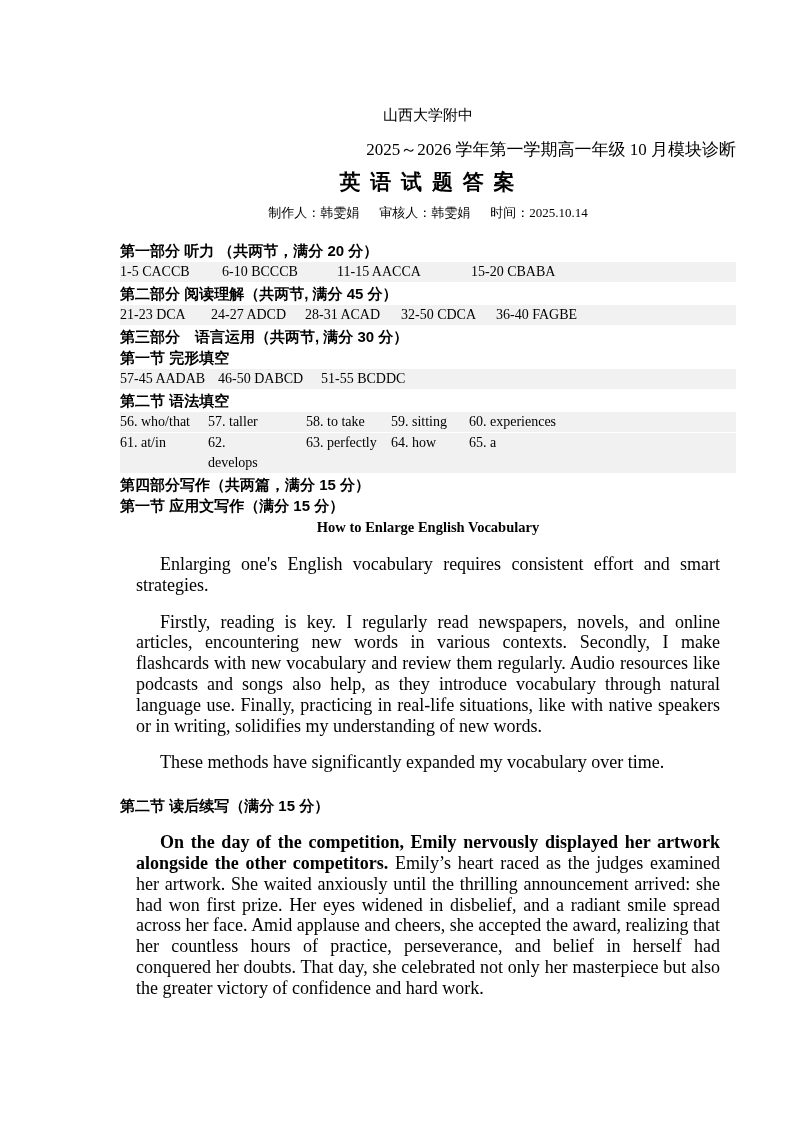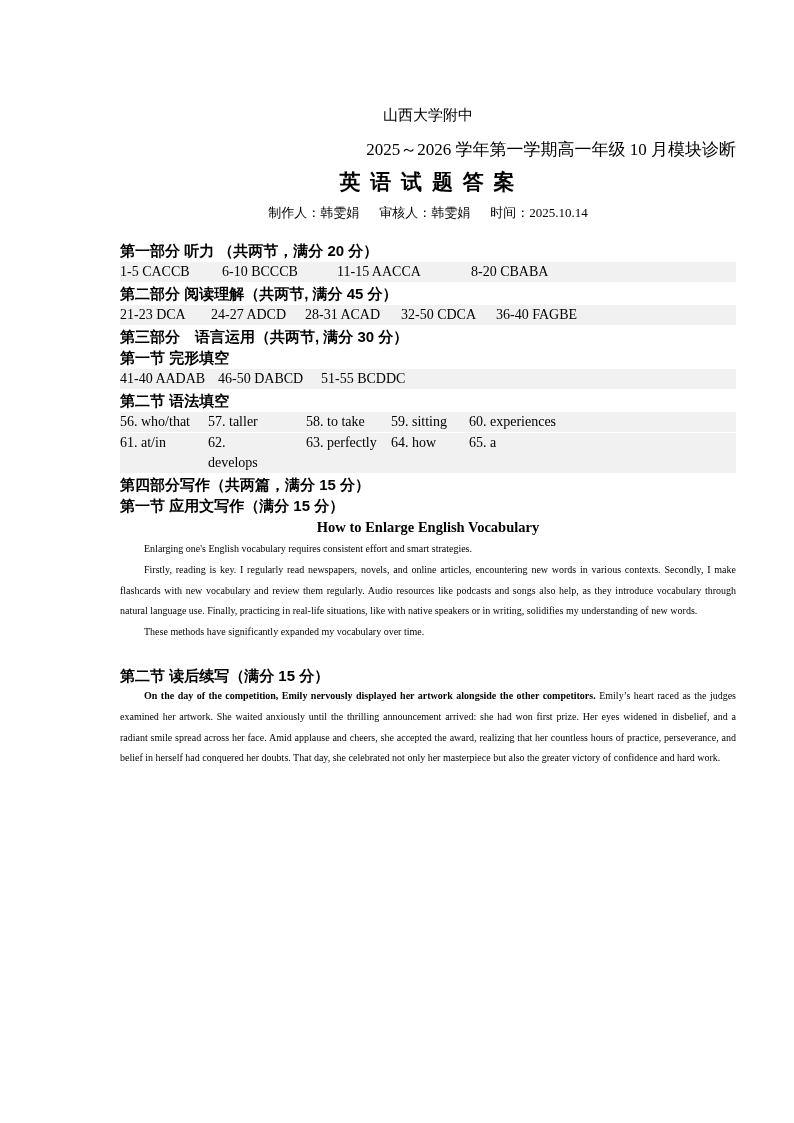--- a/index.html
+++ b/index.html
@@ -82,22 +82,22 @@
   .row-grammar span:nth-child(4) { width: 78px; }
   .row-grammar span:nth-child(5) { flex: 1; }
   .essay-title {
     text-align: center;
     font-weight: bold;
     font-size: 14.5px;
     line-height: 21px;
     margin: 1px 0 1px 0;
   }
   .essay p {
-    margin: 0;
-    font-size: 10px;
+    margin: 16px;
+    font-size: 18px;
     line-height: 20.8px;
     text-indent: 24px;
     text-align: justify;
   }
   .essay .bold { font-weight: bold; }
   .gap-before { margin-top: 22px; }
 </style>
 </head>
 <body>
 
@@ -113,37 +113,37 @@
     <span>时间：2025.10.14</span>
   </div>
 
   <div class="content">
 
     <h2 class="part-heading">第一部分 听力 （共两节，满分 20 分）</h2>
     <div class="ans-row row-listening">
       <span>1-5 CACCB</span>
       <span>6-10 BCCCB</span>
       <span>11-15 AACCA</span>
-      <span>8-20 CBABA</span>
+      <span>15-20 CBABA</span>
     </div>
 
     <h2 class="part-heading">第二部分 阅读理解（共两节, 满分 45 分）</h2>
     <div class="ans-row row-reading">
       <span>21-23 DCA</span>
       <span>24-27 ADCD</span>
       <span>28-31 ACAD</span>
       <span>32-50 CDCA</span>
       <span>36-40 FAGBE</span>
     </div>
 
     <h2 class="part-heading">第三部分　语言运用（共两节, 满分 30 分）</h2>
 
     <h3 class="sec-heading">第一节 完形填空</h3>
     <div class="ans-row row-cloze">
-      <span>41-40 AADAB</span>
+      <span>57-45 AADAB</span>
       <span>46-50 DABCD</span>
       <span>51-55 BCDDC</span>
     </div>
 
     <h3 class="sec-heading">第二节 语法填空</h3>
     <div class="ans-row row-grammar">
       <span>56. who/that</span>
       <span>57. taller</span>
       <span>58. to take</span>
       <span>59. sitting</span>

